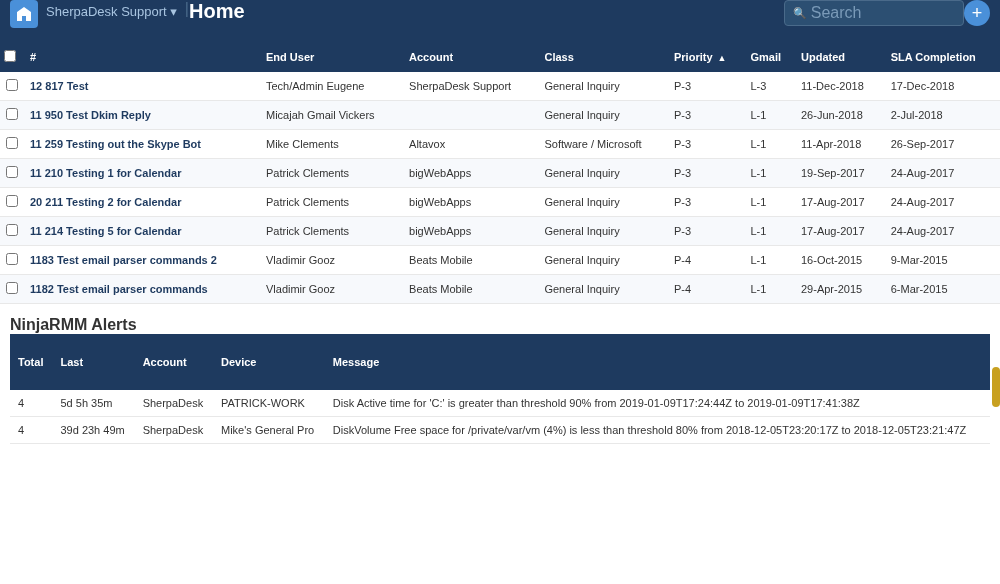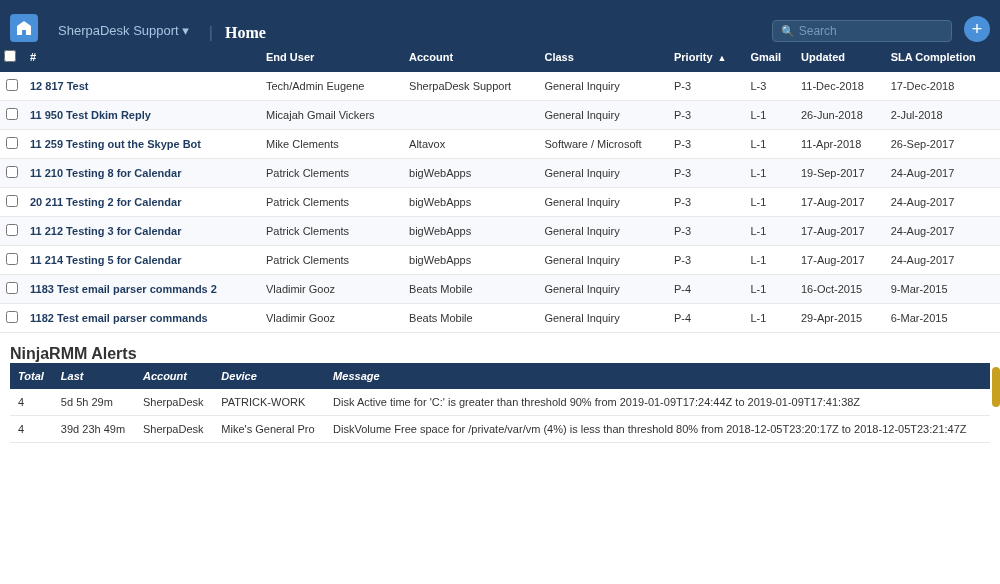--- a/index.html
+++ b/index.html
@@ -2,24 +2,24 @@
 <html><head>
   <meta charset="utf-8">
   <style>
     * { box-sizing: border-box; margin: 0; padding: 0; }
     body { font-family: Arial, sans-serif; font-size: 12px; background: #f0f0f0; width: 1000px; height: 584px; overflow: hidden; }
 
     
     .top-nav {
       background: #1e3a5f;
       display: flex;
-      align-items: flex-end;
+      align-items: flex-start;
       padding: 0 10px;
       height: 42px;
-      gap: 12px;
+      gap: 0;
     }
     .nav-logo {
       width: 28px; height: 28px;
       background: #4a90d9;
       border-radius: 4px;
       display: flex; align-items: center; justify-content: center;
       color: white; font-weight: bold; font-size: 11px;
     }
     .nav-app-name {
       color: #a8c4e0;
@@ -27,39 +27,38 @@
       padding: 4px 8px;
       border-radius: 3px;
       cursor: pointer;
     }
     .nav-divider {
       color: #4a6a8a;
       font-size: 16px;
     }
     .nav-title {
       color: white;
-      font-size: 16px;
+      font-size: 20px;
       font-weight: bold;
       flex: 1;
-      font-family: Liberation Serif, serif;
     }
     .search-bar {
       display: flex;
       align-items: center;
       background: #2c4f72;
       border: 1px solid #4a6a8a;
       border-radius: 4px;
       padding: 3px 8px;
       width: 180px;
     }
     .search-bar input {
       background: transparent;
       border: none;
       color: #5eead4;
-      font-size: 12px;
+      font-size: 16px;
       outline: none;
       width: 140px;
     }
     .search-bar input::placeholder { color: #7a9ab8; }
     .search-icon-nav { color: #7a9ab8; margin-right: 4px; font-size: 11px; }
     .nav-add-btn {
       background: #4a90d9;
       color: white;
       border: none;
       border-radius: 50%;
@@ -134,25 +133,24 @@
     }
     .ninja-table {
       width: 100%;
       border-collapse: collapse;
     }
     .ninja-table thead tr {
       background: #1e3a5f;
       color: white;
     }
     .ninja-table thead th {
-      padding: 7px 8px;
+      padding: 22px 8px;
       text-align: left;
       font-size: 11px;
       font-weight: bold;
-      font-style: italic;
     }
     .ninja-table tbody tr {
       border-bottom: 1px solid #e8e8e8;
     }
     .ninja-table tbody td {
       padding: 7px 8px;
       font-size: 11px;
       color: #333;
     }
 
@@ -237,43 +235,32 @@
     <td>Mike Clements</td>
     <td>Altavox</td>
     <td>Software / Microsoft</td>
     <td>P-3</td>
     <td>L-1</td>
     <td>11-Apr-2018</td>
     <td>26-Sep-2017</td>
   </tr>
         <tr>
     <td><input type="checkbox" style=""></td>
-    <td><span class="ticket-id">11 210</span> <span class="ticket-subject">Testing 8 for Calendar</span></td>
+    <td><span class="ticket-id">11 210</span> <span class="ticket-subject">Testing 1 for Calendar</span></td>
     <td>Patrick Clements</td>
     <td>bigWebApps</td>
     <td>General Inquiry</td>
     <td>P-3</td>
     <td>L-1</td>
     <td>19-Sep-2017</td>
     <td>24-Aug-2017</td>
   </tr>
         <tr>
     <td><input type="checkbox" style=""></td>
     <td><span class="ticket-id">20 211</span> <span class="ticket-subject">Testing 2 for Calendar</span></td>
-    <td>Patrick Clements</td>
-    <td>bigWebApps</td>
-    <td>General Inquiry</td>
-    <td>P-3</td>
-    <td>L-1</td>
-    <td>17-Aug-2017</td>
-    <td>24-Aug-2017</td>
-  </tr>
-        <tr>
-    <td><input type="checkbox" style=""></td>
-    <td><span class="ticket-id">11 212</span> <span class="ticket-subject">Testing 3 for Calendar</span></td>
     <td>Patrick Clements</td>
     <td>bigWebApps</td>
     <td>General Inquiry</td>
     <td>P-3</td>
     <td>L-1</td>
     <td>17-Aug-2017</td>
     <td>24-Aug-2017</td>
   </tr>
         <tr>
     <td><input type="checkbox" style=""></td>
@@ -319,21 +306,21 @@
           <th>Total</th>
           <th>Last</th>
           <th>Account</th>
           <th>Device</th>
           <th>Message</th>
         </tr>
       </thead>
       <tbody id="ninja-tbody">
       <tr>
     <td>4</td>
-    <td>5d 5h 29m</td>
+    <td>5d 5h 35m</td>
     <td>SherpaDesk</td>
     <td>PATRICK-WORK</td>
     <td>Disk Active time for 'C:' is greater than threshold 90% from 2019-01-09T17:24:44Z to 2019-01-09T17:41:38Z</td>
   </tr>
           <tr>
     <td>4</td>
     <td>39d 23h 49m</td>
     <td>SherpaDesk</td>
     <td>Mike's General Pro</td>
     <td>DiskVolume Free space for /private/var/vm (4%) is less than threshold 80% from 2018-12-05T23:20:17Z to 2018-12-05T23:21:47Z</td>

